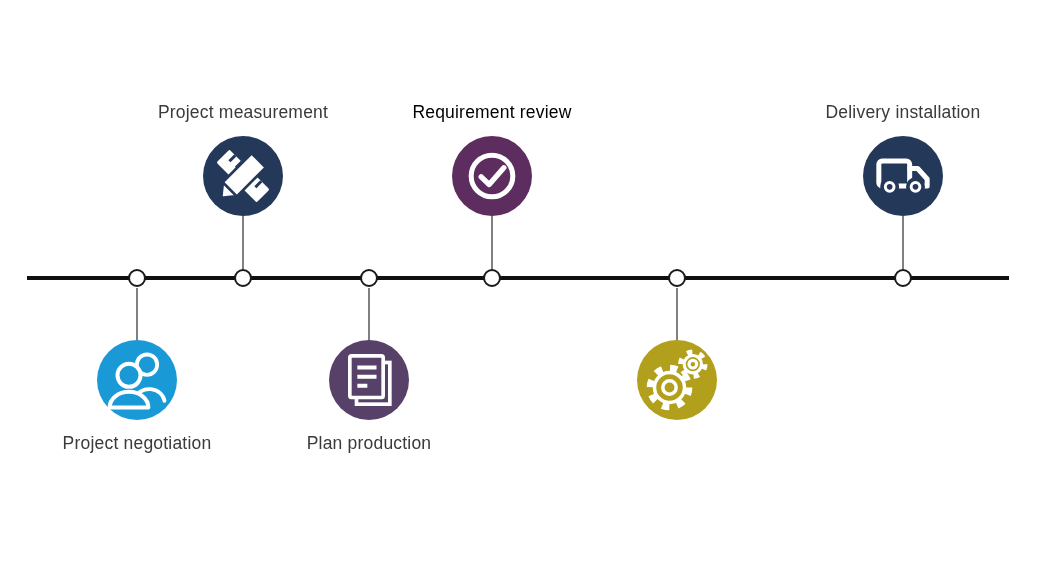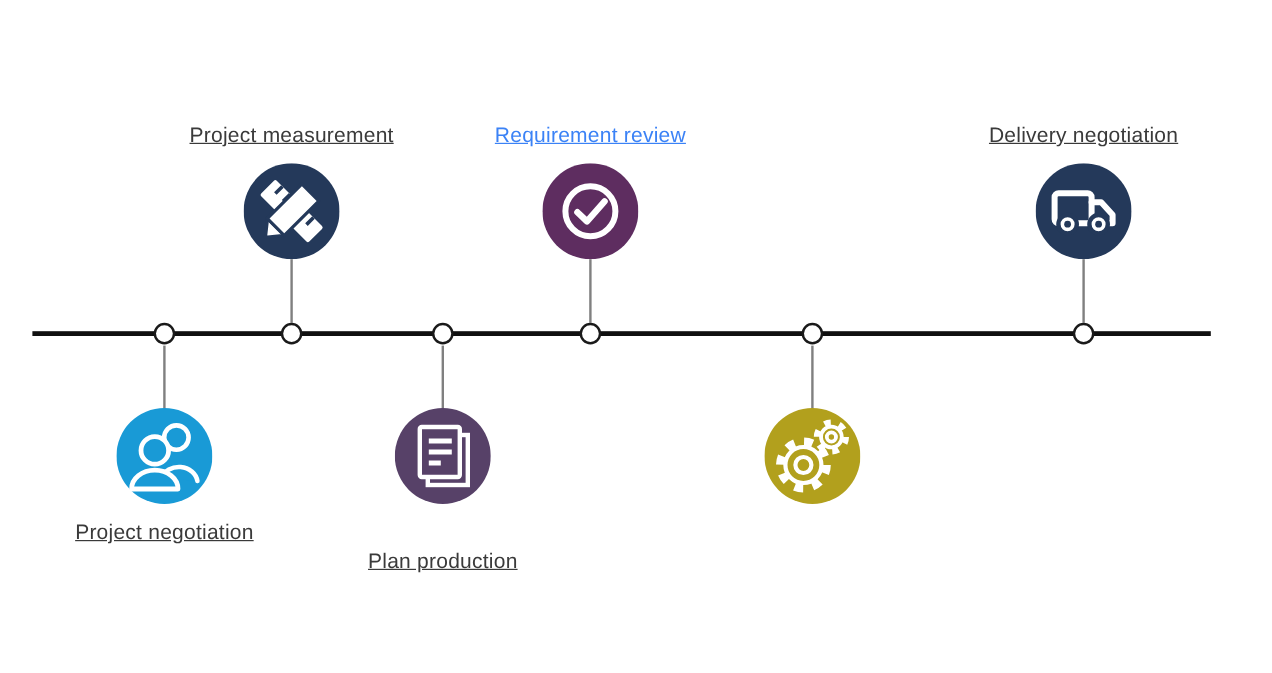--- a/index.html
+++ b/index.html
@@ -6,21 +6,21 @@
   html,body { background:#ffffff; }
   body { font-family:"Liberation Sans", sans-serif; }
   .canvas { position:relative; width:1060px; height:561px; background:#ffffff; overflow:hidden; }
 
   .axis { position:absolute; left:27px; top:276px; width:982px; height:4px; background:#101010; }
 
   .step { position:absolute; inset:0; pointer-events:none; }
 
   .label { position:absolute; width:300px; text-align:center;
            font-size:17.5px; letter-spacing:0.2px; color:#3a3a3a; line-height:22px; }
-  .step .label { left:calc(var(--x) - 150px);text-decoration:underline; }
+  .step .label { left:calc(var(--x) - 150px); }
   .step.above .label { top:101px; }
   .step.below .label { top:432px; }
 
   .badge { position:absolute; width:80px; height:80px; left:calc(var(--x) - 40px); }
   .step.above .badge { top:136px; }
   .step.below .badge { top:340px; }
 
   .connector { position:absolute; width:1.5px; background:#808080; left:calc(var(--x) - 0.75px); }
   .step.above .connector { top:216px; height:53px; }
   .step.below .connector { top:288px; height:53px; }
@@ -74,34 +74,34 @@
     <div class="connector" style="background-color: rgb(128, 128, 128);"></div>
     <div class="node" style="background-color: rgb(255, 255, 255); border-color: rgb(26, 26, 26);"></div>
     <svg class="badge" viewBox="0 0 48 48">
       <circle cx="24" cy="24" r="24" fill="#574168"></circle>
       <g>
         <rect x="16.5" y="13.5" width="20" height="25" stroke="#ffffff" stroke-width="2.2" fill="#574168"></rect>
         <rect x="12.5" y="9.5" width="20" height="25" rx="1" stroke="#ffffff" stroke-width="2.2" fill="#574168"></rect>
         <path d="M17 16.5 h11.5 M17 22 h11.5 M17 27.5 h6" fill="none" stroke="#ffffff" stroke-width="2.4"></path>
       </g>
     </svg>
-    <div class="label" style="color: rgb(58, 58, 58); margin-top: 24px;">Plan production</div>
+    <div class="label" style="color: rgb(58, 58, 58);">Plan production</div>
   </div>
 
   <div class="step above" style="--x:492px">
     <div class="connector" style="background-color: rgb(128, 128, 128);"></div>
     <div class="node" style="background-color: rgb(255, 255, 255); border-color: rgb(26, 26, 26);"></div>
     <svg class="badge" viewBox="0 0 48 48">
       <circle cx="24" cy="24" r="24" fill="#5e2d60"></circle>
       <g>
         <circle cx="24" cy="24" r="12.5" fill="none" stroke="#ffffff" stroke-width="3"></circle>
         <path d="M17.5 24.5 l4.8 4.6 l8.8 -10" fill="none" stroke="#ffffff" stroke-width="3.2" stroke-linecap="round" stroke-linejoin="round"></path>
       </g>
     </svg>
-    <div class="label" style="color: #3b82f6;">Requirement review</div>
+    <div class="label" style="color: #000000;">Requirement review</div>
   </div>
 
   <div class="step below" style="--x:677px">
     <div class="connector" style="background-color: rgb(128, 128, 128);"></div>
     <div class="node" style="background-color: rgb(255, 255, 255); border-color: rgb(26, 26, 26);"></div>
     <svg class="badge" viewBox="0 0 48 48">
       <circle cx="24" cy="24" r="24" fill="#b2a01d"></circle>
       <g fill="none" stroke="#ffffff">
         <circle cx="33.5" cy="14.5" r="7" stroke-width="3.6" stroke-dasharray="3.14 4.19"></circle>
         <circle cx="33.5" cy="14.5" r="5.2" stroke-width="1.9"></circle>
@@ -122,16 +122,16 @@
         <g fill="none" stroke="#ffffff" stroke-width="3" stroke-linejoin="round" stroke-linecap="round">
           <rect x="9.5" y="15" width="18.5" height="15" rx="2"></rect>
           <path d="M28 19.5 h4.8 l5.7 6.3 v4.2 h-10.5"></path>
         </g>
         <circle cx="16" cy="30.5" r="4.6" fill="#ffffff" stroke-width="2.2" stroke="#24395a"></circle>
         <circle cx="16" cy="30.5" r="1.7" fill="#24395a"></circle>
         <circle cx="31.5" cy="30.5" r="4.6" fill="#ffffff" stroke-width="2.2" stroke="#24395a"></circle>
         <circle cx="31.5" cy="30.5" r="1.7" fill="#24395a"></circle>
       </g>
     </svg>
-    <div class="label" style="color: rgb(58, 58, 58);">Delivery negotiation</div>
+    <div class="label" style="color: rgb(58, 58, 58);">Delivery installation</div>
   </div>
 
 </div>
 
 </body></html>

